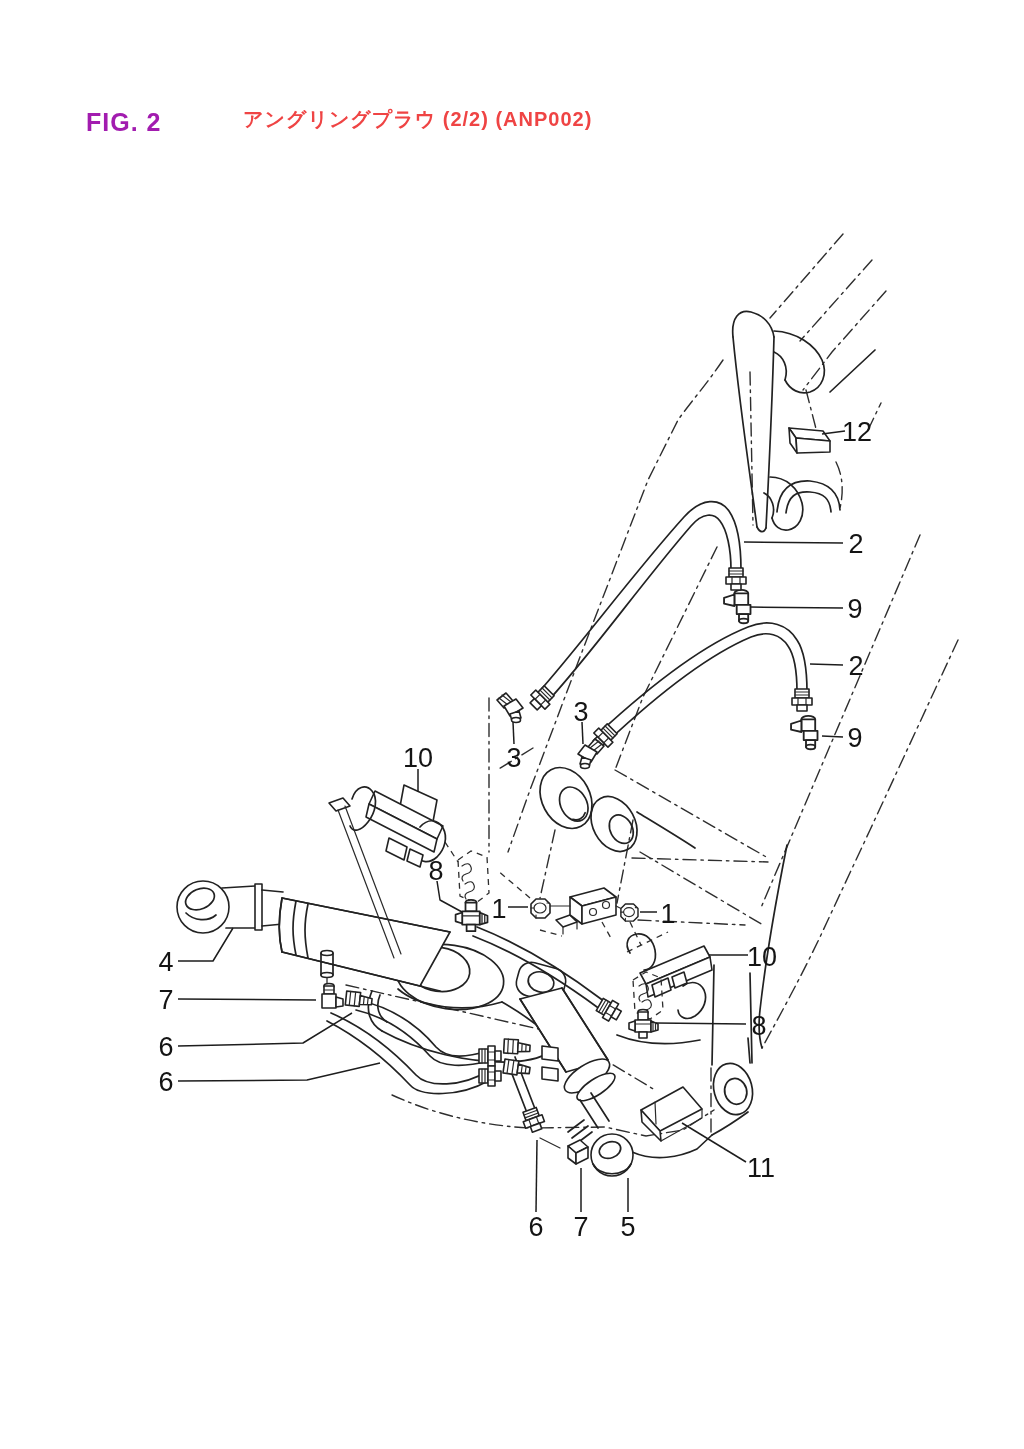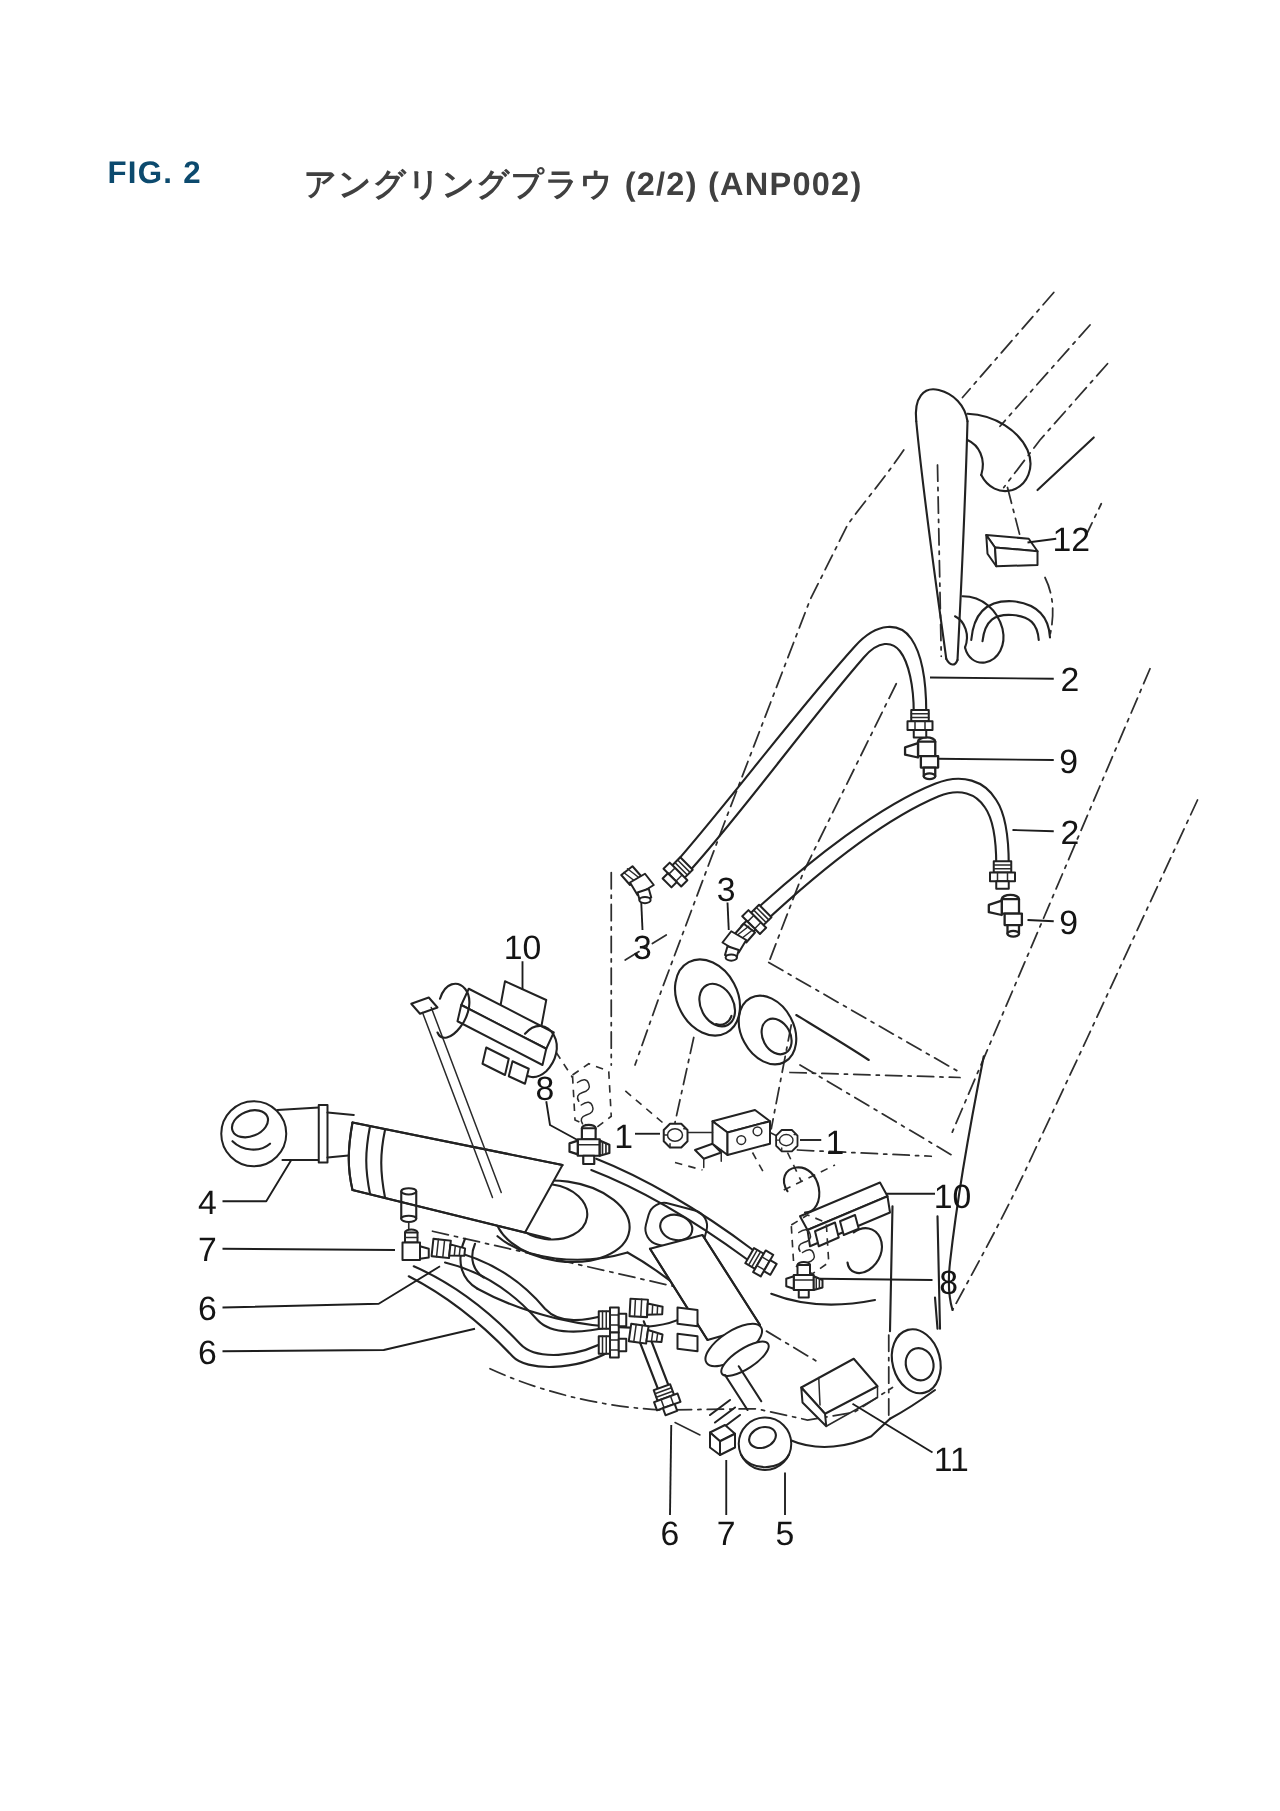--- a/index.html
+++ b/index.html
@@ -1,20 +1,20 @@
 <!DOCTYPE html>
 <html><head>
 <meta charset="utf-8">
 <style>
   html,body{margin:0;padding:0;background:#e8e8e8;}
   #page{position:relative;width:1024px;height:1449px;background:#ffffff;margin:0 auto;
         font-family:"Liberation Sans",sans-serif;overflow:hidden;}
   #header{position:absolute;left:0;top:108px;width:100%;height:46px;}
-  #fig-label{position:absolute;left:86px;top:16px;font-size:25px;font-weight:700;color:#0c4a6e;letter-spacing:1px;}
-  #fig-title{position:absolute;left:243px;top:-2px;font-size:26px;font-weight:700;color:#404040;letter-spacing:1px;margin-top:24px;}
+  #fig-label{position:absolute;left:86px;top:0;font-size:25px;font-weight:700;color:#a21caf;letter-spacing:1px;}
+  #fig-title{position:absolute;left:243px;top:-2px;font-size:20px;font-weight:700;color:#ef4444;letter-spacing:1px;}
   svg{position:absolute;left:0;top:0;}
   .ln{fill:none;stroke:#222;stroke-width:1.7;stroke-linecap:round;stroke-linejoin:round;}
   .tn{fill:none;stroke:#2a2a2a;stroke-width:1.2;stroke-linecap:round;}
   .f{fill:#ffffff;stroke:#222;stroke-width:1.6;stroke-linejoin:round;}
   .ph{fill:none;stroke:#2e2e2e;stroke-width:1.4;stroke-dasharray:13 5 2.5 5;stroke-linecap:round;}
   .dsh{fill:none;stroke:#2e2e2e;stroke-width:1.3;stroke-dasharray:6 5;}
   .lead{fill:none;stroke:#1d1d1d;stroke-width:1.5;stroke-linejoin:round;}
   text.callout{font-family:"Liberation Sans",sans-serif;font-size:27px;fill:#141414;text-anchor:middle;}
 </style>
 </head>

